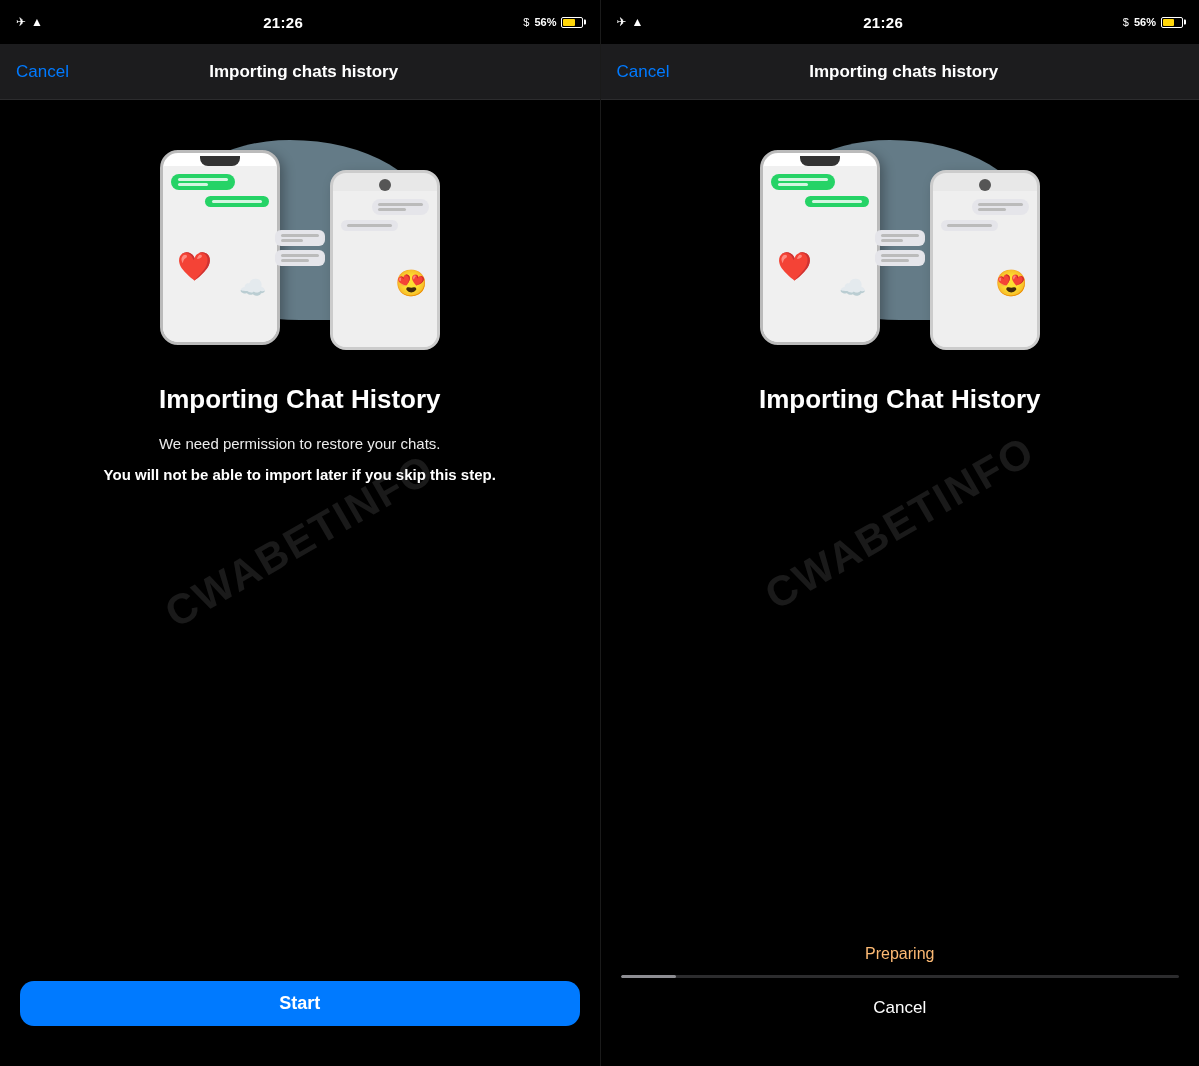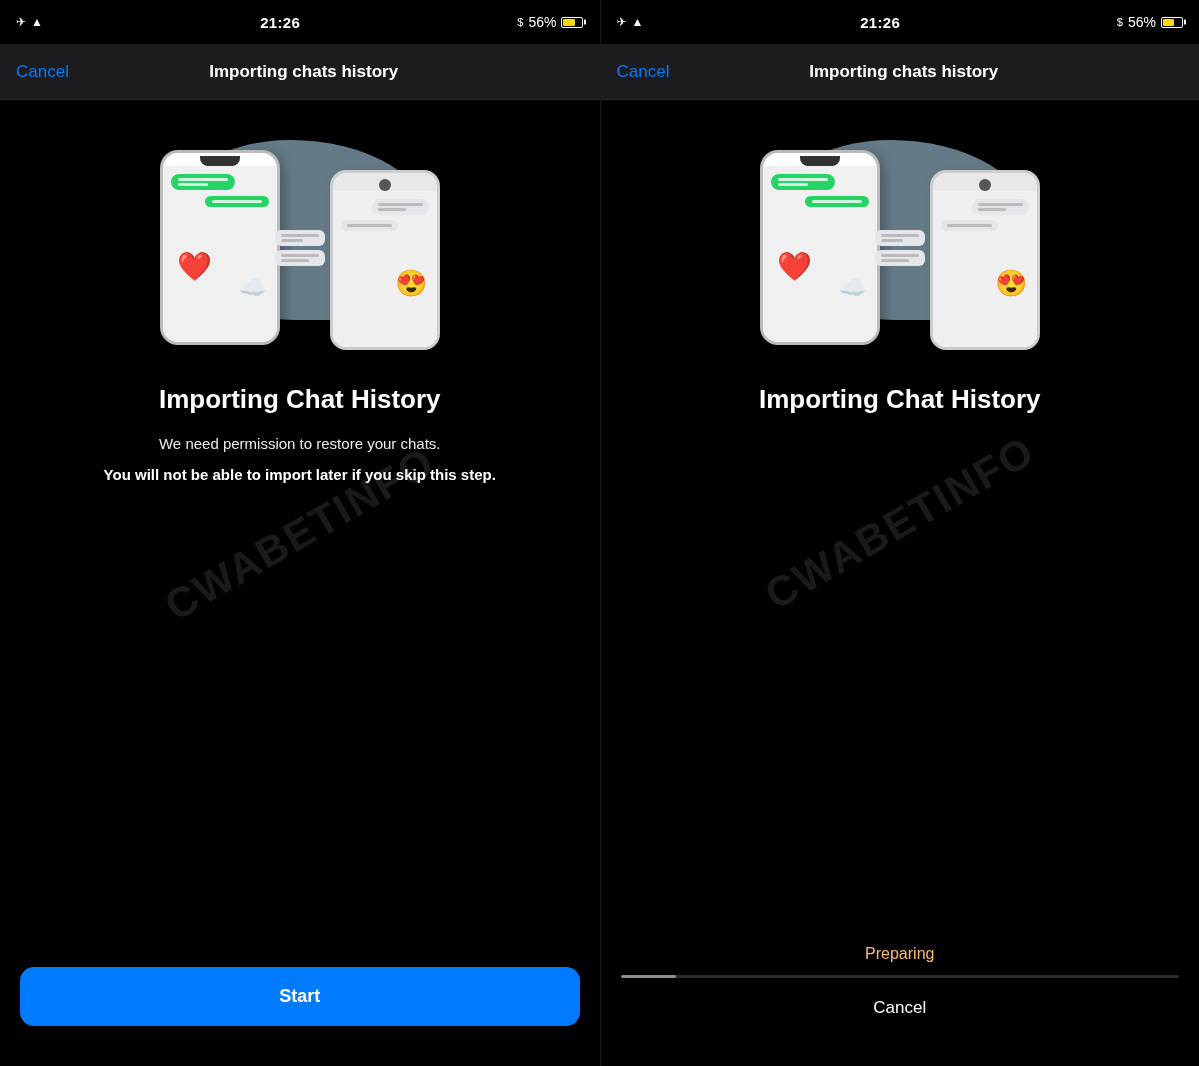--- a/index.html
+++ b/index.html
@@ -49,22 +49,23 @@
       gap: 5px;
     }
     .status-icon {
       color: #fff;
       font-size: 12px;
     }
     .battery-icon {
       display: inline-flex;
       align-items: center;
       gap: 2px;
-      font-size: 14px;
-      color: #fff;
+      font-size: 11px;
+      color: #fff;
+      font-weight: bold;
     }
     .battery-bar {
       width: 22px;
       height: 11px;
       border: 1.5px solid #fff;
       border-radius: 2px;
       position: relative;
       display: inline-block;
     }
     .battery-bar::after {
@@ -309,21 +310,21 @@
       line-height: 1.5;
     }
     
     .bottom-area {
       width: 100%;
       padding: 0 20px 40px;
       flex-shrink: 0;
     }
     .start-button {
       width: 100%;
-      height: 59px;
+      height: 45px;
       background: #007aff;
       border-radius: 14px;
       border: none;
       color: #fff;
       font-size: 18px;
       font-weight: 600;
       cursor: pointer;
     }
     
     .progress-area {

